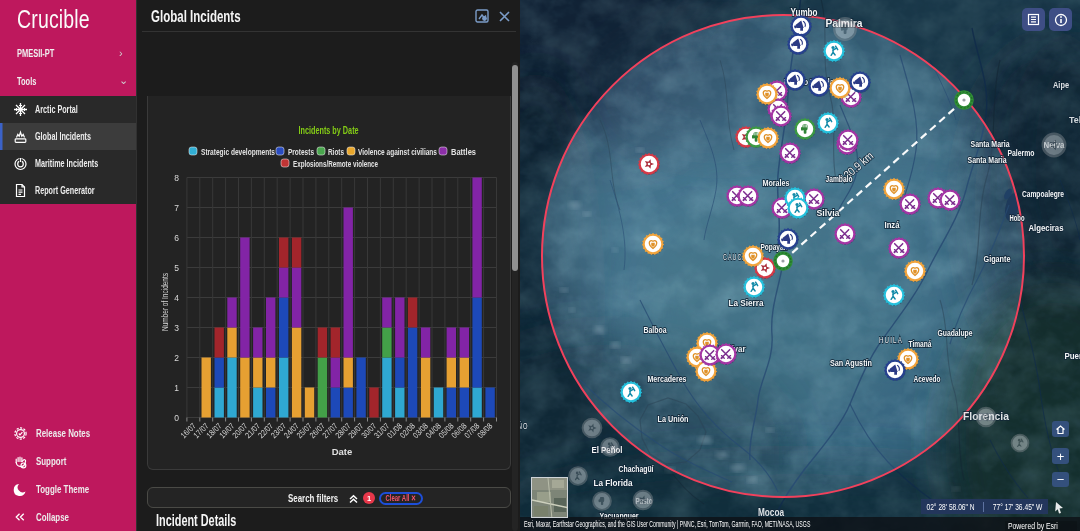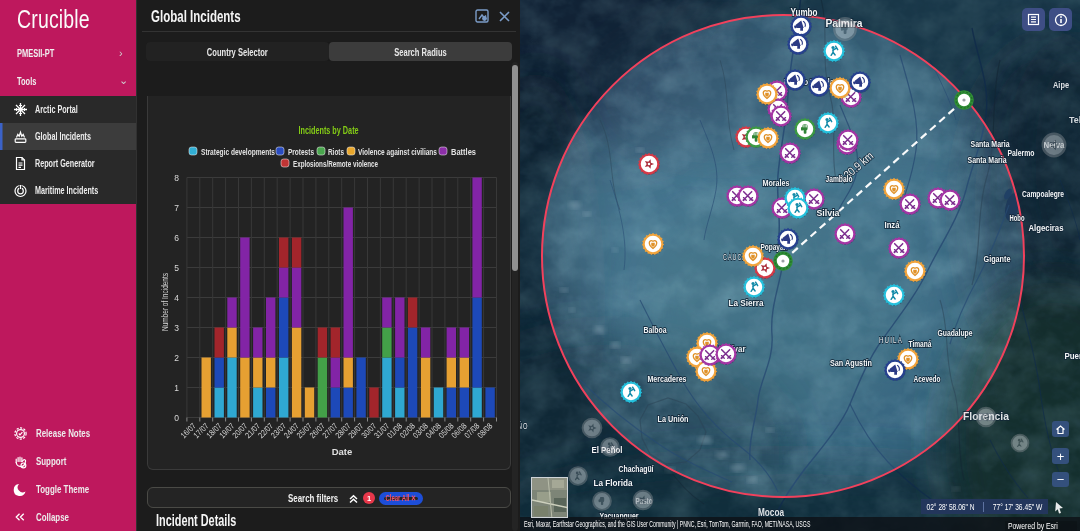--- a/index.html
+++ b/index.html
@@ -24,21 +24,21 @@
 .pic{position:absolute;top:9px;color:#7b9cc8}
 .hdiv{position:absolute;left:5px;top:31px;width:374px;height:1px;background:#333}
 .tabs{position:absolute;left:9px;top:42px;width:366px;height:19px;display:flex;background:#191919;border-radius:4px}
 .tab{flex:1;display:flex;align-items:center;justify-content:center;font-size:10.5px;font-weight:bold;color:#e8e8e8;border-radius:4px}
 .tab.on{background:#3c3c3c}
 .tab.off{background:#222}
 .secbox{position:absolute;left:10px;width:364px;border:1px solid #4a4a46;border-radius:6px;background:#242424;display:flex;align-items:center;justify-content:center;color:#f0f0f0;font-size:11px;font-weight:bold}
 .card{position:absolute;left:10px;top:96px;width:364px;height:374px;background:#232323;border:1px solid #3a3a3a;border-radius:0 0 6px 6px;border-top:none}
 .ctitle{position:absolute;left:0;top:28px;width:100%;text-align:center;font-size:11px;font-weight:bold;color:#84cc16}
 .badge{display:inline-flex;align-items:center;justify-content:center;width:12px;height:12px;box-sizing:border-box;border-radius:50%;background:#e8374a;color:#fff;font-size:7.5px;font-weight:bold}
-.pill{display:inline-flex;align-items:center;justify-content:center;height:13px;width:44px;border:5px solid #1d4ed8;border-radius:8px;color:#f4526a;font-size:8.5px;font-weight:bold}
+.pill{display:inline-flex;align-items:center;justify-content:center;height:13px;width:44px;border:2px solid #1d4ed8;border-radius:8px;color:#f4526a;font-size:8.5px;font-weight:bold}
 .mlab{fill:#f4f6f7;paint-order:stroke;stroke:rgba(16,36,54,0.85);stroke-width:1.8px;font-weight:500}
 .mbtn{position:absolute;width:23px;height:23px;background:#3e4e85;border-radius:5px;display:flex;align-items:center;justify-content:center}
 .zbtn{position:absolute;left:532px;width:17px;height:19px;background:#34507c;color:#fff;display:flex;align-items:center;justify-content:center;font-size:13px}
 .coord{position:absolute;left:401px;top:499px;width:127px;height:15px;background:#23365c;color:#fff;font-size:9px;display:flex;align-items:center;justify-content:center;white-space:nowrap}
 .attr{position:absolute;left:0;top:517px;width:560px;height:14px;background:rgba(13,16,20,0.78);color:#fff;font-size:8.4px;line-height:14px;padding-left:4px}
 .pwr{position:absolute;right:3px;top:521px;color:#fff;font-size:9px;background:rgba(10,14,18,0.4);padding:0 3px}
 </style></head>
 <body>
 <div id="sidebar">
  <div class="logo"><span class="tx" style="transform:scaleX(0.78)">Crucible</span></div>
@@ -61,37 +61,37 @@
           <g stroke="#fff" stroke-width="1.2" fill="none">
             <rect x="2.2" y="9.8" width="10.6" height="3.6" rx="0.8"></rect>
             <path d="M3.5,8.5 L4.8,5.5 L6.2,7.2 L7.5,3.2 L8.8,7.2 L10.2,5.5 L11.5,8.5"></path>
           </g>
         </svg>
         <span><span class="tx">Global Incidents</span></span>
       </div>
   <div class="mi">
         <svg width="15" height="15" viewBox="0 0 15 15">
           <g stroke="#fff" stroke-width="1.2" fill="none">
-            <path d="M3.5,1.5 H9 L11.5,4 V13.5 H3.5 Z"></path>
-            <path d="M9,1.5 V4 H11.5"></path>
-            <path d="M5.5,7 H9.5 M5.5,9.2 H9.5 M5.5,11.4 H8"></path>
+            <circle cx="7.5" cy="8" r="5.5"></circle>
+            <circle cx="7.5" cy="8" r="2.8"></circle>
+            <path d="M7.5,2.5 V5.8" stroke="#2c2c2c" stroke-width="3"></path>
+            <path d="M7.5,2 V6" stroke="#fff"></path>
           </g>
         </svg>
-        <span><span class="tx">Report Generator</span></span>
+        <span><span class="tx">Maritime Incidents</span></span>
       </div>
   <div class="mi">
         <svg width="15" height="15" viewBox="0 0 15 15">
           <g stroke="#fff" stroke-width="1.2" fill="none">
-            <circle cx="7.5" cy="8" r="5.5"></circle>
-            <circle cx="7.5" cy="8" r="2.8"></circle>
-            <path d="M7.5,2.5 V5.8" stroke="#2c2c2c" stroke-width="3"></path>
-            <path d="M7.5,2 V6" stroke="#fff"></path>
+            <path d="M3.5,1.5 H9 L11.5,4 V13.5 H3.5 Z"></path>
+            <path d="M9,1.5 V4 H11.5"></path>
+            <path d="M5.5,7 H9.5 M5.5,9.2 H9.5 M5.5,11.4 H8"></path>
           </g>
         </svg>
-        <span><span class="tx">Maritime Incidents</span></span>
+        <span><span class="tx">Report Generator</span></span>
       </div>
  </div>
  <div class="bot" style="top:419px">
       <svg width="15" height="15" viewBox="0 0 15 15">
         <g stroke="#fff" stroke-width="1.2" fill="none">
           <circle cx="7.5" cy="7.5" r="5.6" stroke-dasharray="2.2 1.4"></circle>
           <circle cx="7.5" cy="7.5" r="3.9"></circle>
           <path d="M5.8,7.5 L7,8.8 L9.4,6.2"></path>
         </g>
       </svg>
@@ -131,28 +131,20 @@
           <path d="M4,10 L7,6 L9,8.5 L11,6.5"></path>
           <circle cx="9.5" cy="9.5" r="2.4" fill="#7b9cc8" stroke="none"></circle>
         </g>
       </svg></div>
  <div class="pic" style="left:361px"><svg width="13" height="13" viewBox="0 0 13 13">
         <g stroke="#7b9cc8" stroke-width="1.6">
           <path d="M2,2 L11,11 M11,2 L2,11"></path>
         </g>
       </svg></div>
  <div class="hdiv"></div>
- <div class="tabs">
-      <div class="tab off">
-        <span class="txc">Country Selector</span>
-      </div>
-      <div class="tab on">
-        <span class="txc">Search Radius</span>
-      </div>
-    </div>
  <div class="card">
    <div class="ctitle"><span class="txc" style="transform:scaleX(0.66)">Incidents by Date</span></div>
    <svg width="363" height="374" style="position:absolute;left:0;top:0;font-family:'Liberation Sans',sans-serif">
         <line x1="38.9" y1="321.5" x2="348.5" y2="321.5" stroke="#3b3b3b" stroke-width="1"></line>
         <line x1="38.9" y1="291.5" x2="348.5" y2="291.5" stroke="#3b3b3b" stroke-width="1"></line>
         <line x1="38.9" y1="261.5" x2="348.5" y2="261.5" stroke="#3b3b3b" stroke-width="1"></line>
         <line x1="38.9" y1="231.5" x2="348.5" y2="231.5" stroke="#3b3b3b" stroke-width="1"></line>
         <line x1="38.9" y1="201.5" x2="348.5" y2="201.5" stroke="#3b3b3b" stroke-width="1"></line>
         <line x1="38.9" y1="171.5" x2="348.5" y2="171.5" stroke="#3b3b3b" stroke-width="1"></line>
         <line x1="38.9" y1="141.5" x2="348.5" y2="141.5" stroke="#3b3b3b" stroke-width="1"></line>

